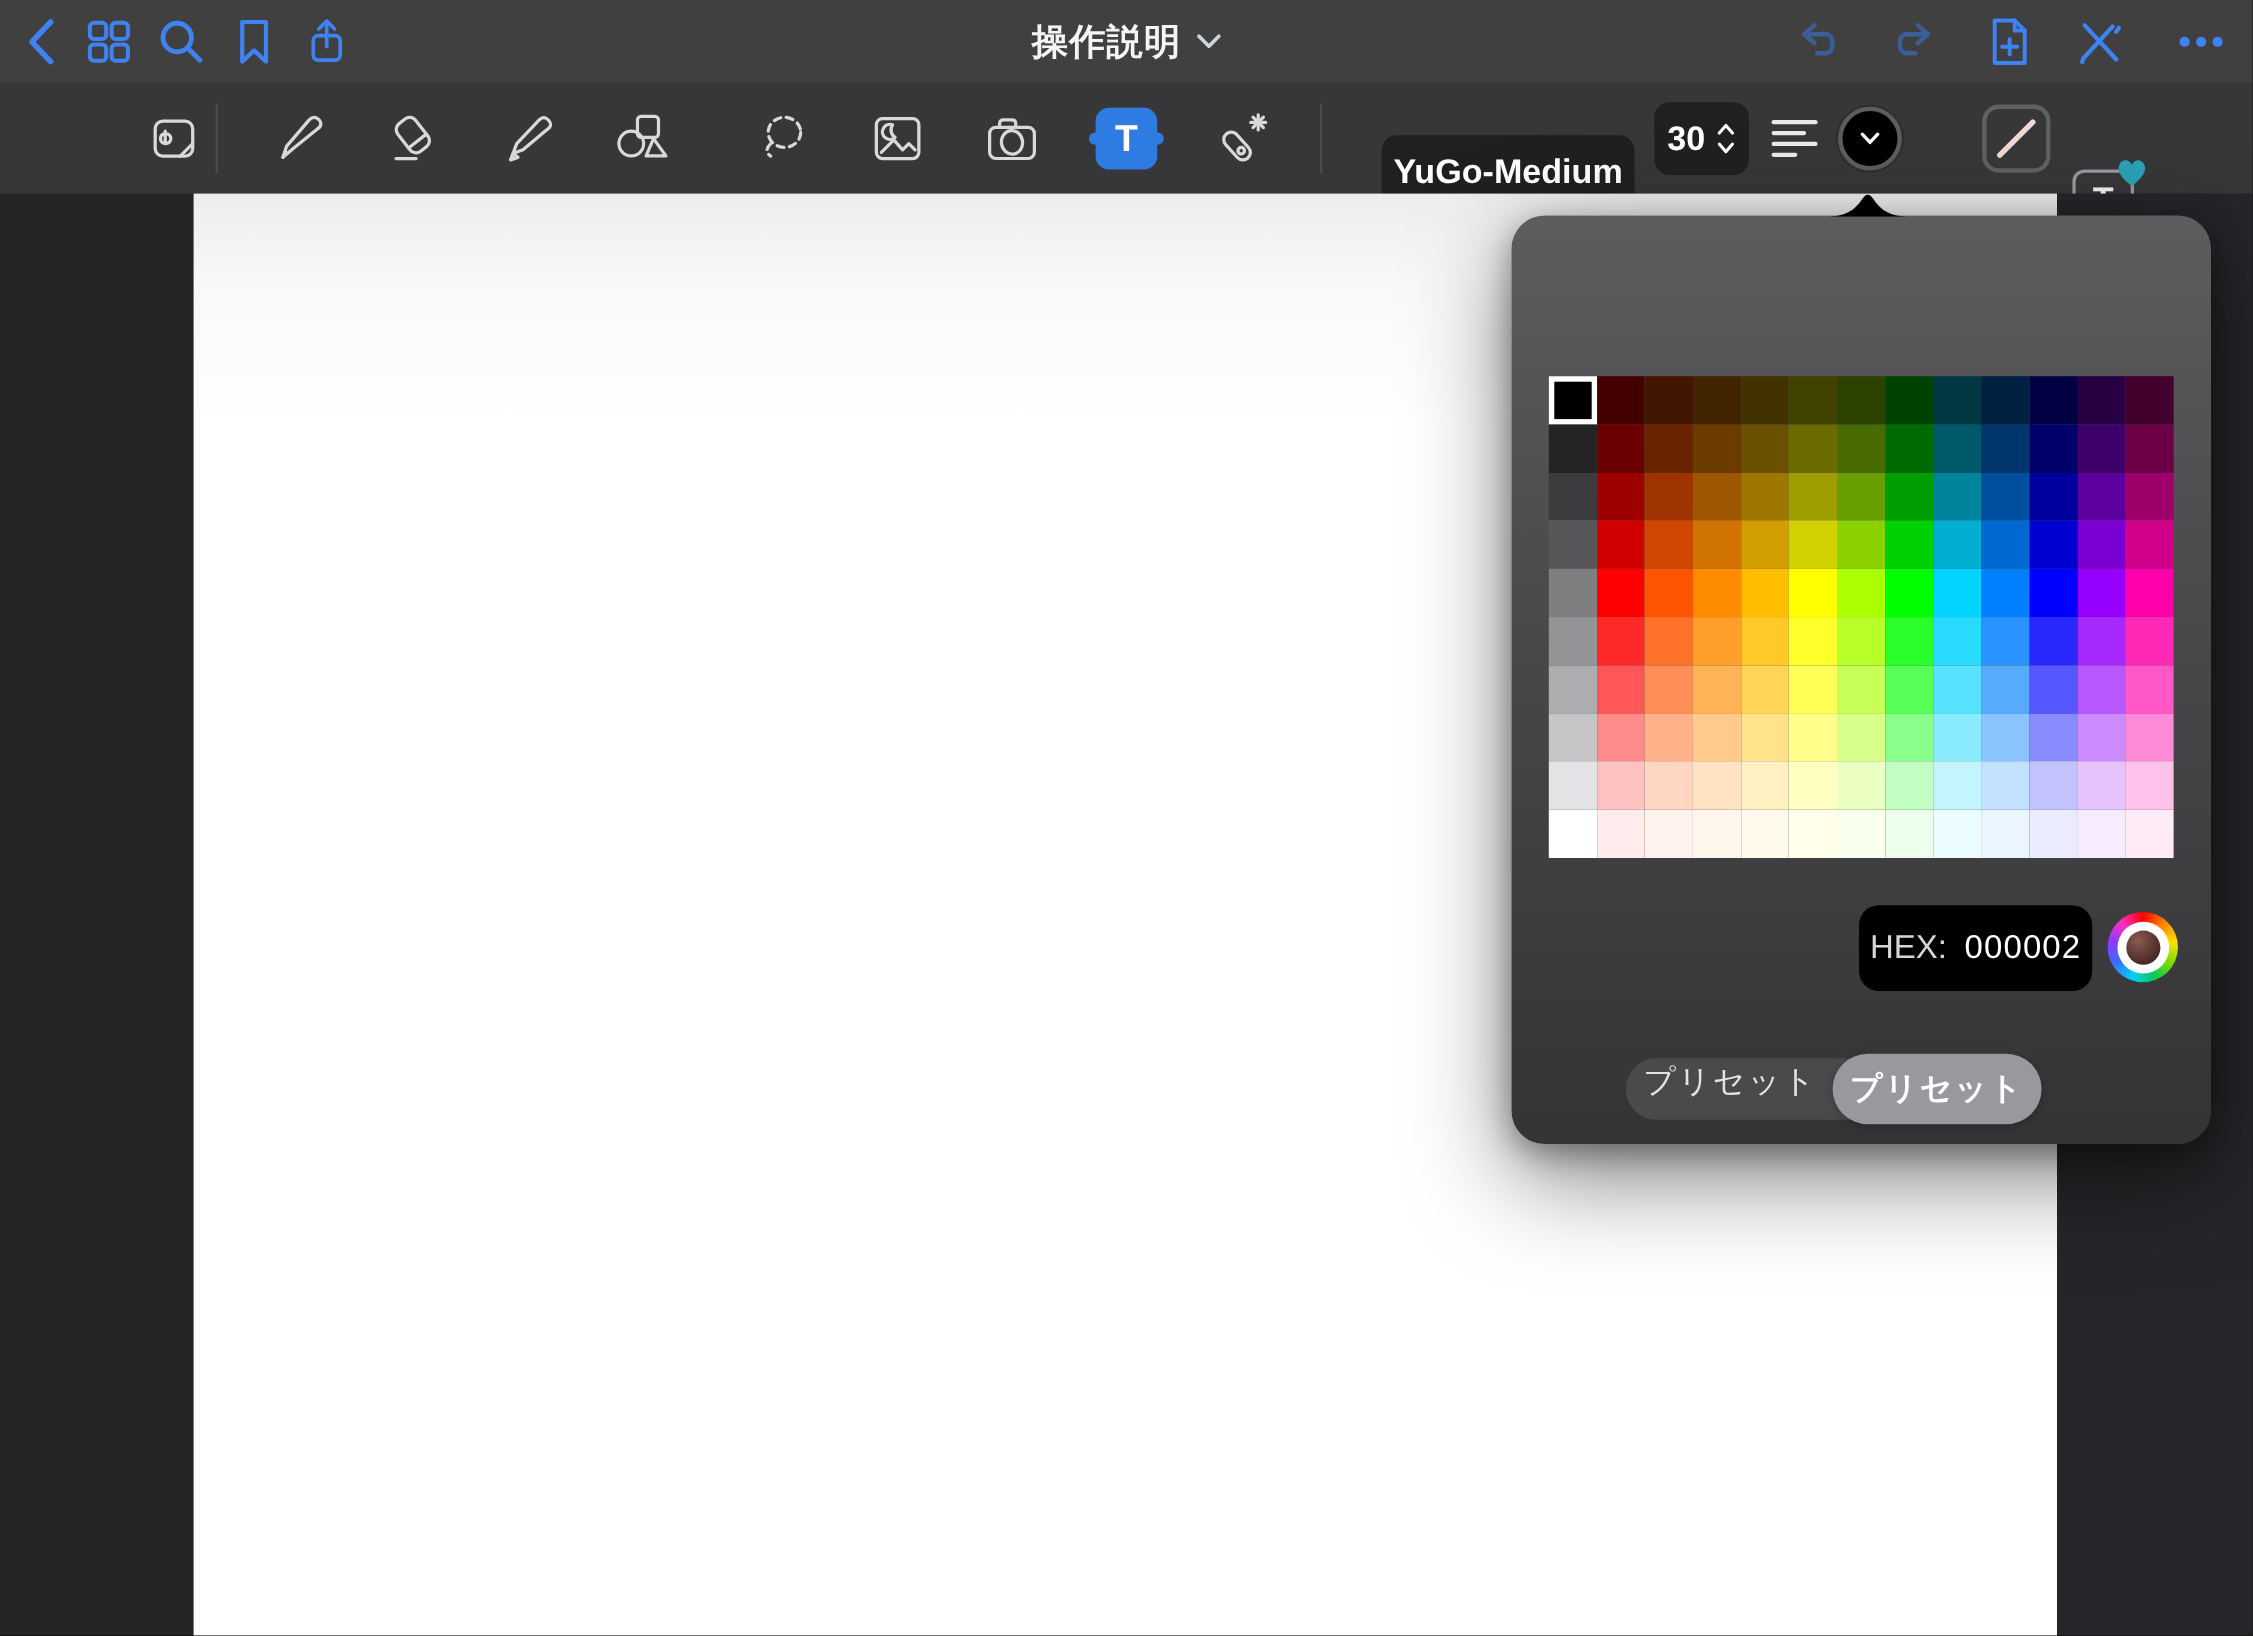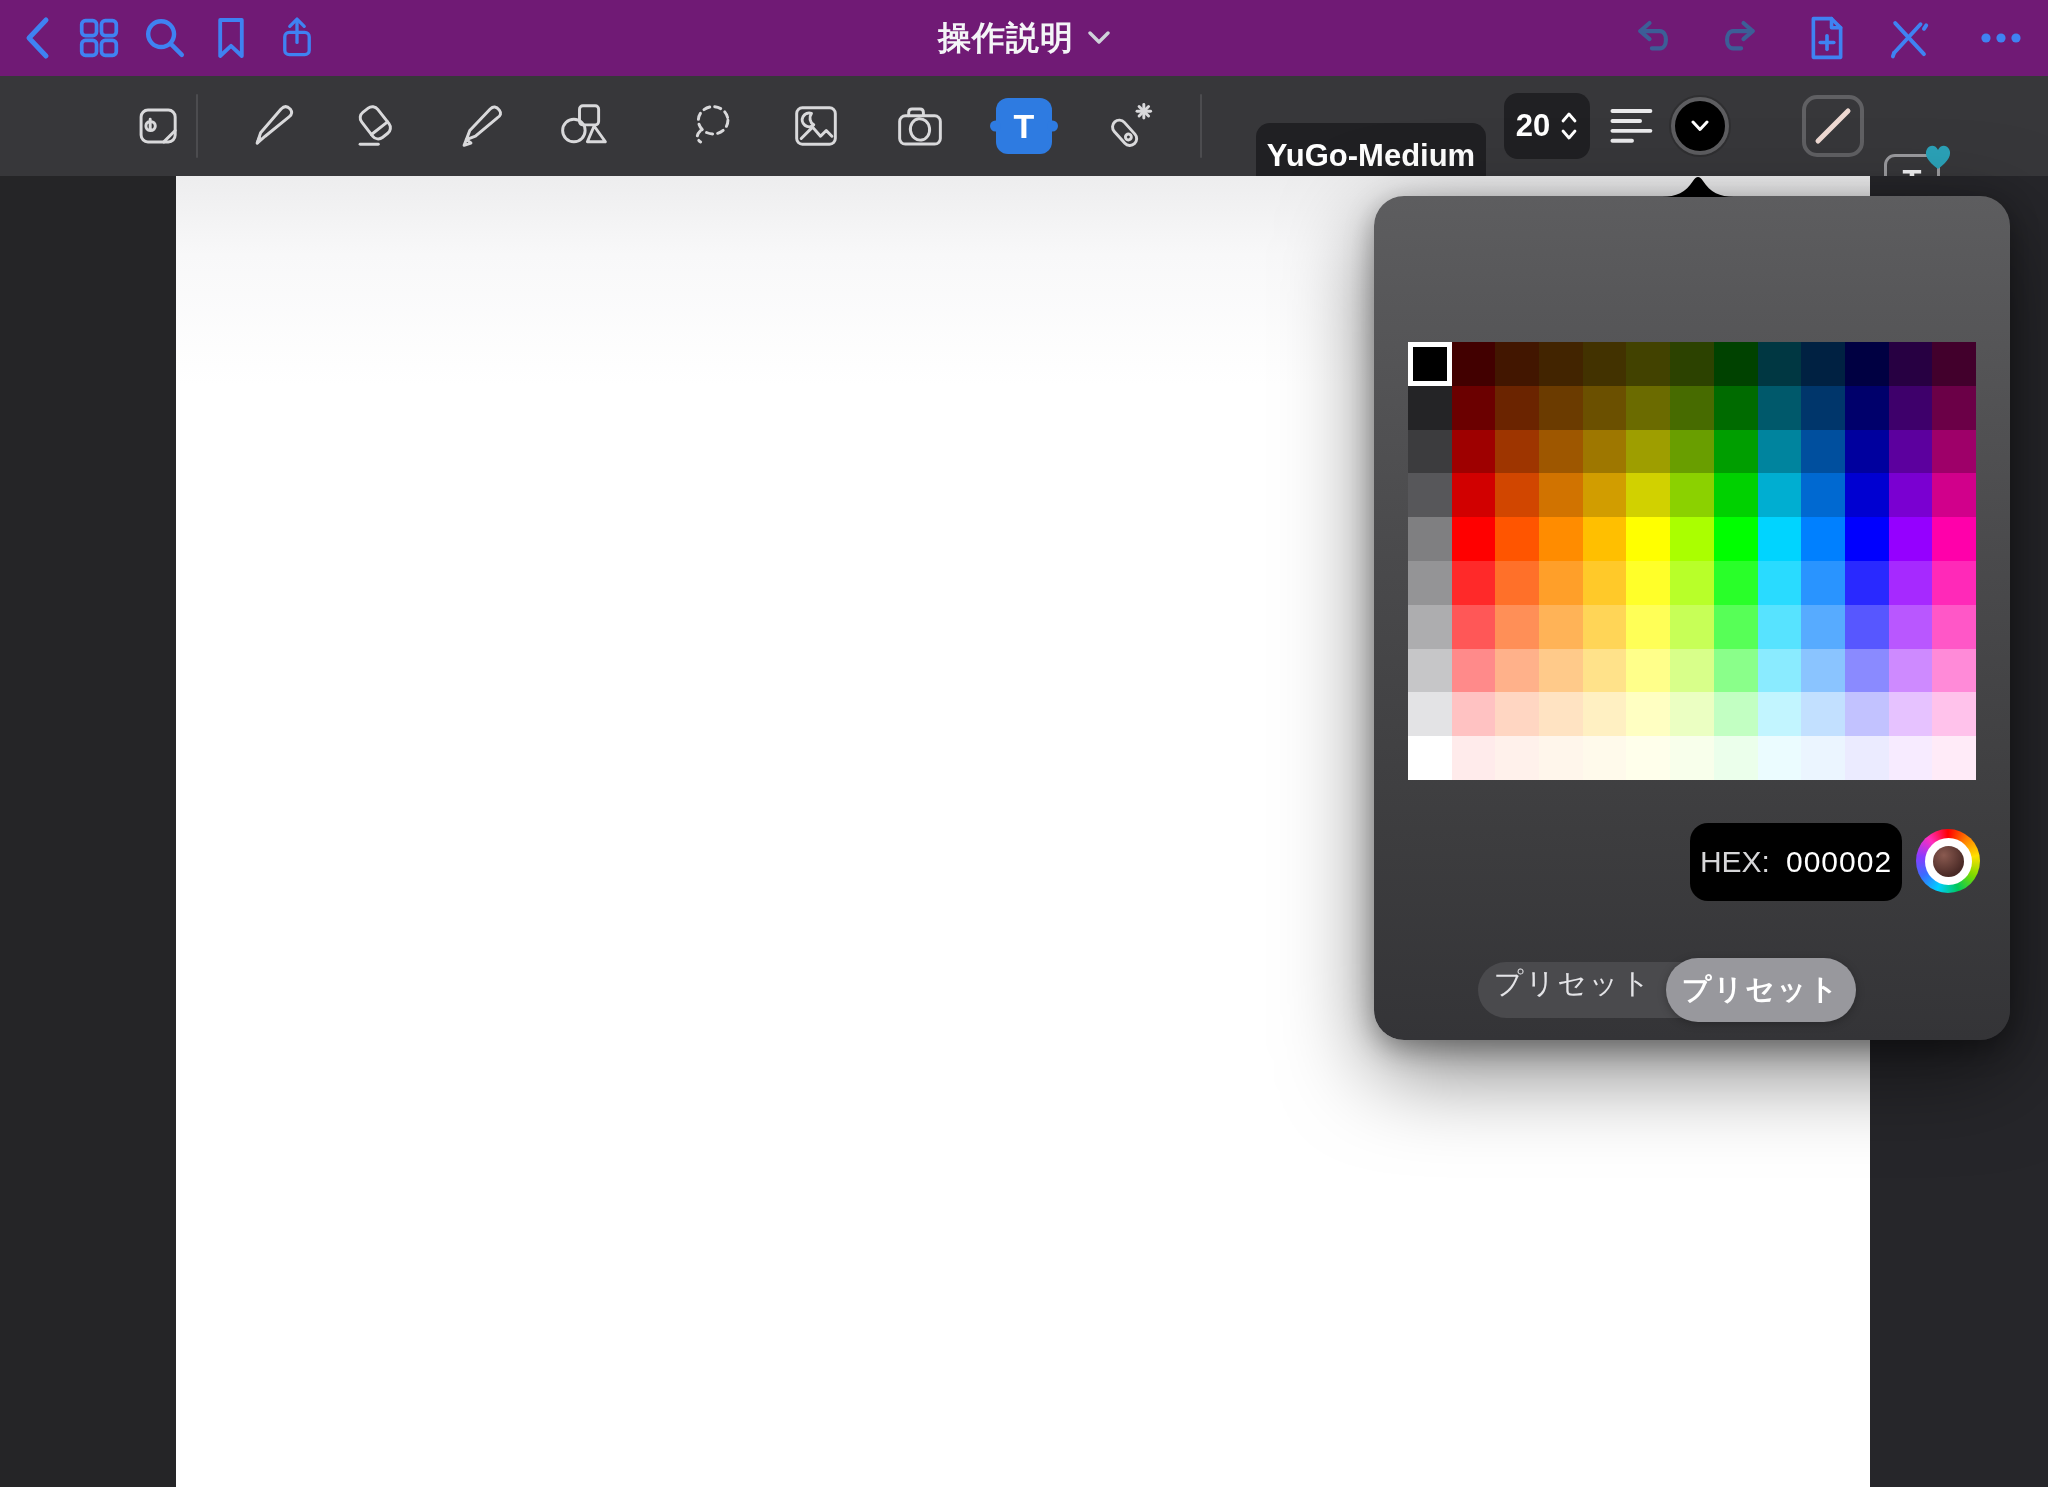--- a/index.html
+++ b/index.html
@@ -1,20 +1,20 @@
 <!DOCTYPE html>
 <html><head>
 <meta charset="utf-8">
 <style>
   html,body{margin:0;padding:0;background:#000;}
   #app{position:relative;width:2048px;height:1487px;overflow:hidden;
        background:#252527;font-family:"Liberation Sans","DejaVu Sans",sans-serif;
        -webkit-font-smoothing:antialiased;}
   
-  .nav{position:absolute;left:0;top:0;width:2048px;height:76px;background:#701a75;}
+  .nav{position:absolute;left:0;top:0;width:2048px;height:76px;background:#404040;}
   .nav .icon-btn{position:absolute;top:0;height:76px;width:58px;display:flex;
        align-items:center;justify-content:center;background:none;border:none;cursor:pointer;}
   .nav svg{display:block;}
   .nav-title{position:absolute;left:50%;top:0;transform:translateX(-50%);height:76px;
        display:flex;align-items:center;gap:14px;color:#f4f5f7;font-size:33px;font-weight:600;
        letter-spacing:1px;cursor:pointer;}
   
   .toolbar{position:absolute;left:0;top:76px;width:2048px;height:100px;background:#37373a;}
   .tb-item{position:absolute;top:50%;transform:translate(-50%,-50%);background:none;border:none;
        display:flex;align-items:center;justify-content:center;cursor:pointer;padding:0;}
@@ -227,21 +227,21 @@
           <path d="M41.2 5.8 L32.8 14.2"></path>
         </svg>
     </button>
 
     <div class="tb-divider" style="left:1200px"></div>
 
     <button class="pill tb-item font-pill">
       <span>YuGo-Medium</span>
     </button>
     <button class="pill tb-item size-pill">
-      <span>20</span>
+      <span>30</span>
       <svg width="18" height="30" viewBox="0 0 18 30" fill="none" stroke="#fff" stroke-width="2.8" stroke-linecap="round" stroke-linejoin="round">
           <path d="M3 10 L9 3 L15 10"></path>
           <path d="M3 20 L9 27 L15 20"></path>
         </svg>
     </button>
     <button class="tb-item" style="left:1632px">
       <svg width="46" height="40" viewBox="0 0 40 34" fill="none" stroke="#e9e9eb" stroke-width="3.4" stroke-linecap="round">
           <path d="M3 4 H36"></path>
           <path d="M3 12.6 H27"></path>
           <path d="M3 21.2 H36"></path>

